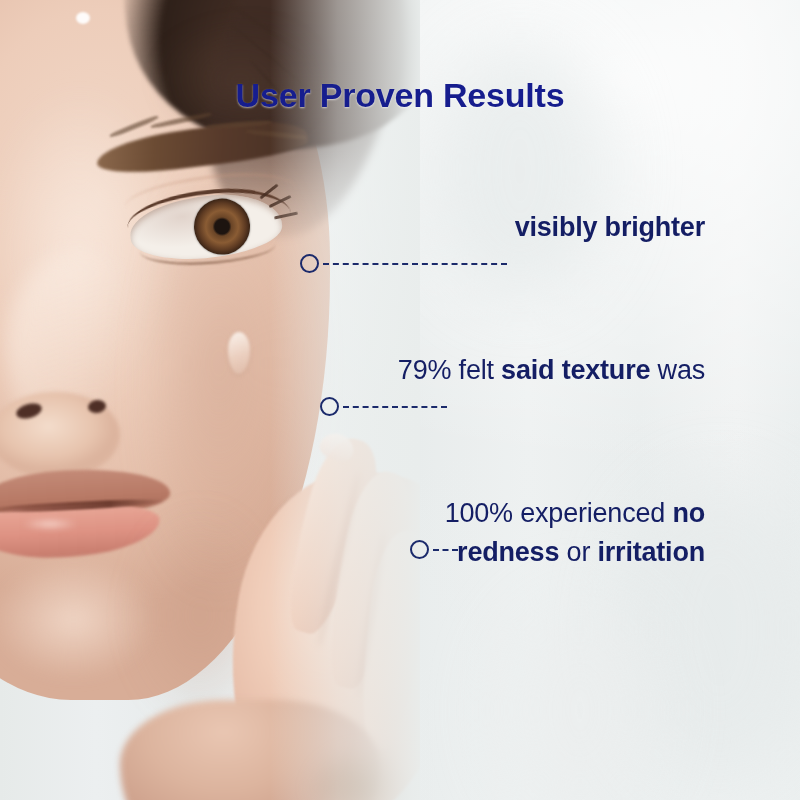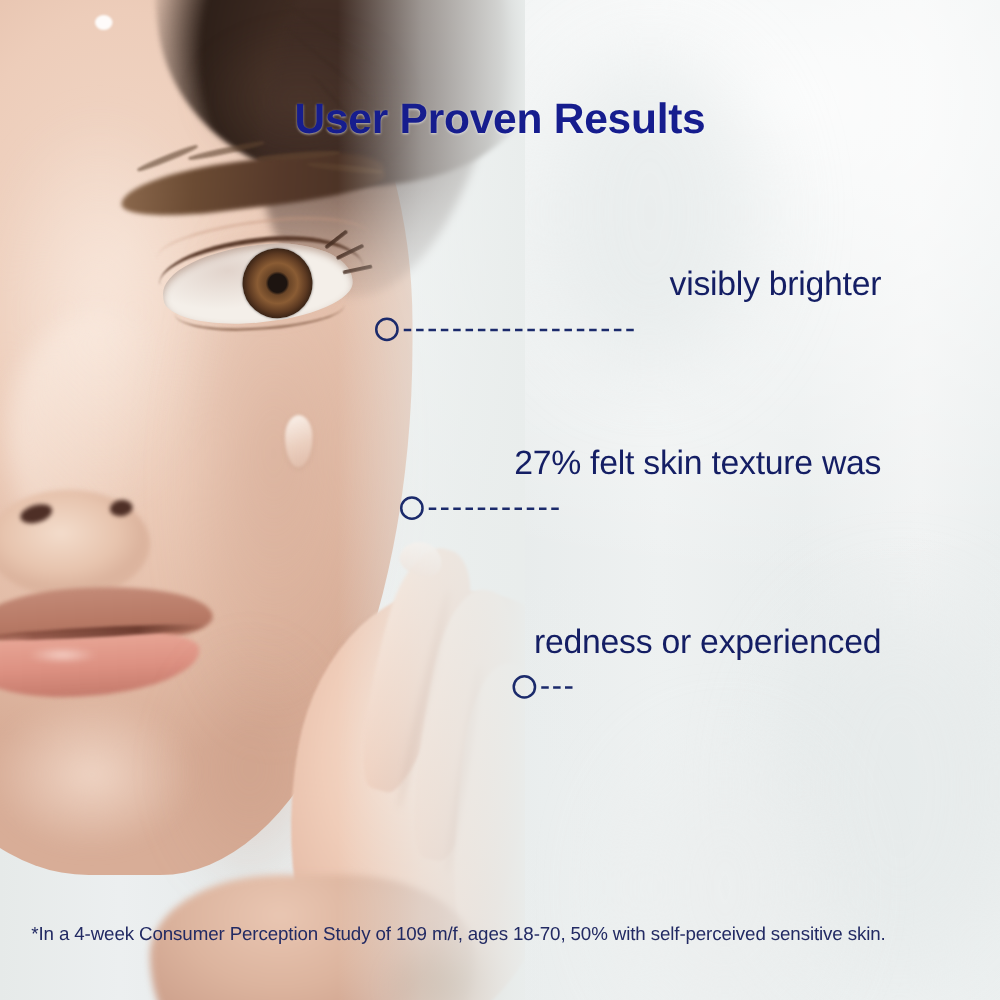--- a/index.html
+++ b/index.html
@@ -364,21 +364,21 @@
   .claim{
     position:absolute;
     z-index:60;
     text-align:right;
     color:#141e64;
     font-size:27px;
     line-height:39px;
     letter-spacing:-.2px;
     white-space:nowrap;
   }
-  .claim .bold{font-weight:400;}
+  .claim .bold{font-weight:700;}
   .claim .line{display:block;}
 
   
   .leader{
     position:absolute;
     z-index:61;
     display:flex;
     align-items:center;
   }
   .ring{
@@ -486,26 +486,26 @@
   </div>
   <div class="claim" style="right:95px;top:208px;">
     <span class="line bold">visibly brighter</span>
   </div>
 
   <div class="leader" style="left:320px;top:397px;width:128px;">
     <span class="ring"></span>
     <span class="dashes" style="width:104px;"></span>
   </div>
   <div class="claim" style="right:95px;top:351px;">
-    <span class="line"><span>27% felt </span><span class="bold">skin texture</span><span> was</span></span>
+    <span class="line"><span>79% felt </span><span class="bold">said texture</span><span> was</span></span>
   </div>
 
   <div class="leader" style="left:410px;top:540px;width:48px;">
     <span class="ring"></span>
     <span class="dashes" style="width:26px;"></span>
   </div>
   <div class="claim" style="right:95px;top:494px;">
-    <span class="line"><span class="bold">redness</span><span> or </span><span class="bold">experienced</span></span>
-  </div>
-
-  <div class="footnote">*In a 4-week Consumer Perception Study of 109 m/f, ages 18-70, 50% with self-perceived sensitive skin.</div>
+    <span class="line"><span>100% experienced </span><span class="bold">no</span></span>
+    <span class="line"><span class="bold">redness</span><span> or </span><span class="bold">irritation</span></span>
+  </div>
+
 
 </div>
 
 </body></html>

